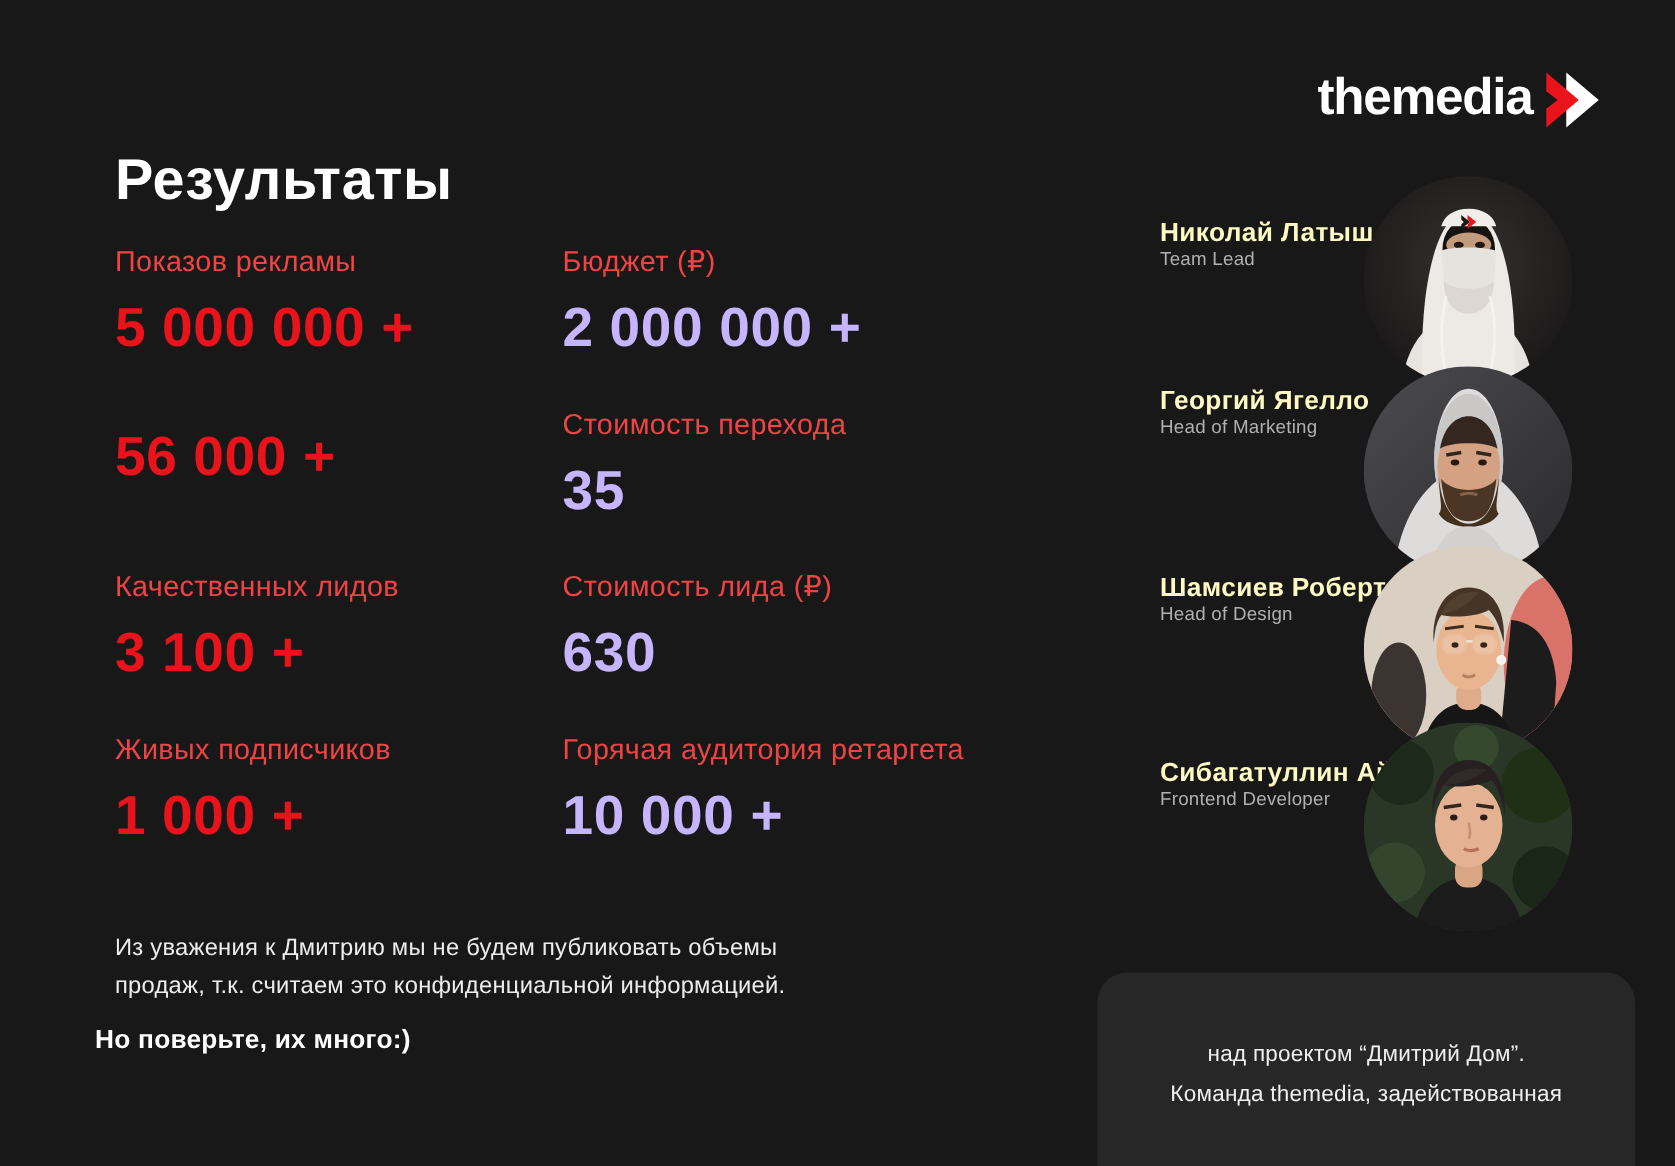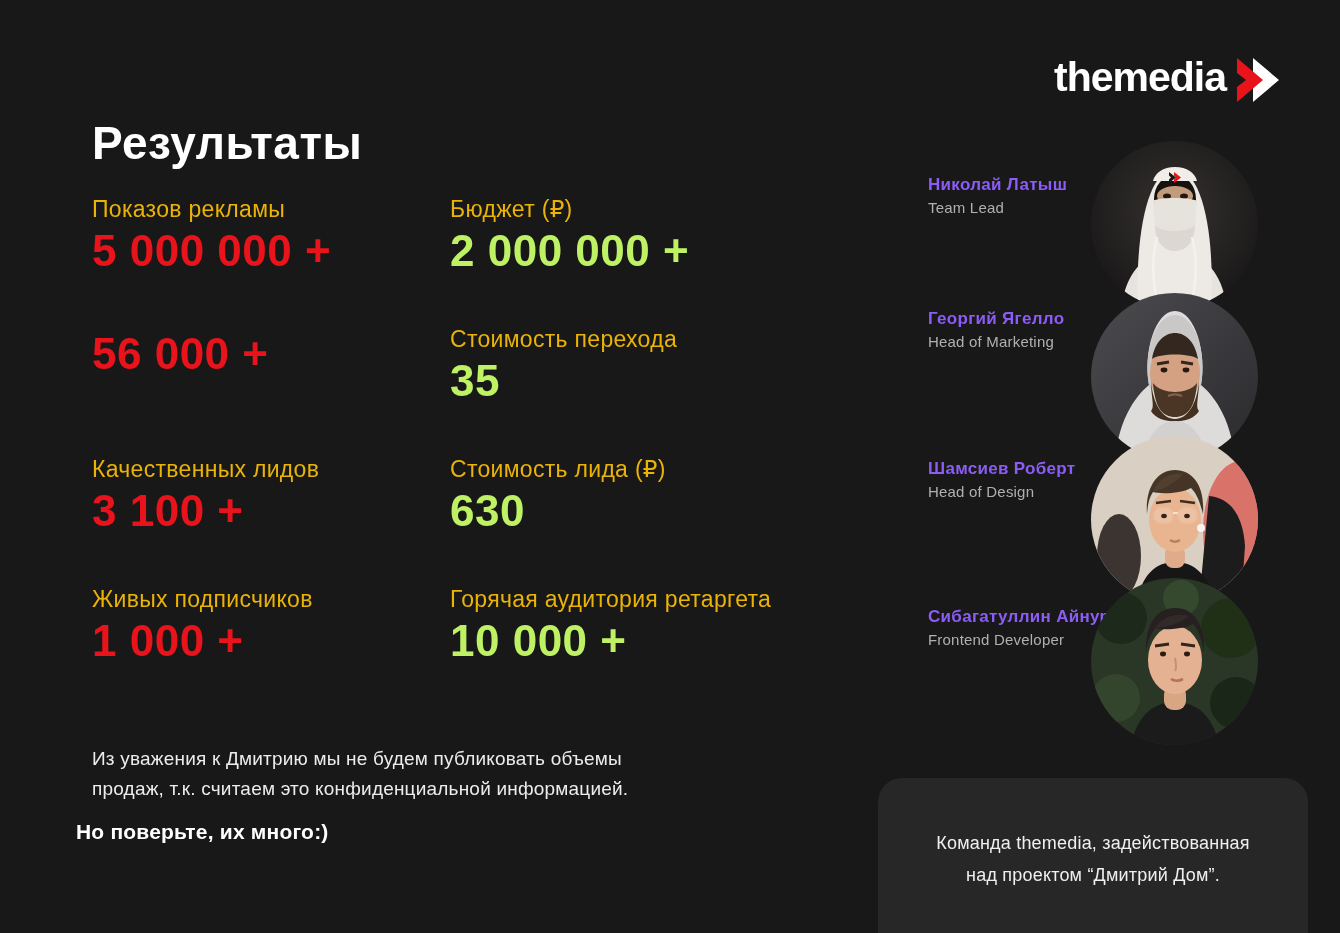--- a/index.html
+++ b/index.html
@@ -16,31 +16,31 @@
   
   .logo { position:absolute; top:57px; right:52px; display:flex; align-items:flex-start; gap:10px; }
   .logo-text { font-size:41px; font-weight:800; letter-spacing:-1px; color:#fff; line-height:1; padding-bottom:4px; }
   .logo-mark { width:52px; height:46px; }
 
   
   .title { position:absolute; left:92px; top:116px; font-size:46px; font-weight:800; letter-spacing:0.5px; color:#fff; }
 
   
   .stats { position:absolute; left:92px; top:196px; display:grid; grid-template-columns:358px 460px; grid-auto-rows:130px; }
-  .stat-label { font-size:23px; font-weight:400; color:#eab308; letter-spacing:0.3px; }
-  .stat-value { margin-top:3px; font-size:44px; font-weight:800; letter-spacing:0.5px; }
+  .stat-label { font-size:23px; font-weight:400; color:#ef4444; letter-spacing:0.3px; }
+  .stat-value { margin-top:15px; font-size:44px; font-weight:800; letter-spacing:0.5px; }
   .stat-value.red { color:#e8131b; }
-  .stat-value.white { color:#bef264; }
+  .stat-value.white { color:#c4b5fd; }
 
   
   .note { position:absolute; left:92px; top:744px; font-size:19px; line-height:30px; color:#ececec; font-weight:400; letter-spacing:0.2px; }
   .note-bold { position:absolute; left:76px; top:820px; font-size:21px; font-weight:700; color:#fff; letter-spacing:0.2px; }
 
   
-  .member-name { position:absolute; left:928px; font-size:17px; font-weight:700; color:#8b5cf6; letter-spacing:0.3px; }
+  .member-name { position:absolute; left:928px; font-size:21px; font-weight:700; color:#fef9c3; letter-spacing:0.3px; }
   .member-role { position:absolute; left:928px; font-size:15px; font-weight:400; color:#b0b0b0; letter-spacing:0.2px;text-align:right; }
   .avatar { position:absolute; left:1091px; width:167px; height:167px; border-radius:50%; overflow:hidden; }
   .avatar svg { display:block; width:100%; height:100%; }
 
   
   .card {
     position:absolute; left:878px; top:778px; width:430px; height:185px;
     background:#282727; border-radius:24px;
     display:flex; flex-direction:column; align-items:center;
     padding-top:49px; text-align:center;
@@ -196,17 +196,17 @@
       <path d="M64,50 C70,40 84,34 98,38 C90,46 72,50 64,50 Z" fill="#322a28"></path>
       <path d="M64,68 L78,66 M90,66 L104,68" stroke="#32251c" stroke-width="2.8"></path>
       <ellipse cx="72" cy="76" rx="3" ry="2.4" fill="#2c1d14"></ellipse>
       <ellipse cx="96" cy="76" rx="3" ry="2.4" fill="#2c1d14"></ellipse>
       <path d="M80,101 C83,103 88,103 92,101" stroke="#b2755a" stroke-width="2.6" fill="none"></path>
       <path d="M84,80 C85,86 86,90 84,93" stroke="#c98f6f" stroke-width="2" fill="none"></path>
     </svg>
   </div>
 
   <div class="card">
+    <div class="card-line">над проектом “Дмитрий Дом”.</div>
     <div class="card-line">Команда themedia, задействованная</div>
-    <div class="card-line">над проектом “Дмитрий Дом”.</div>
   </div>
 
 </div>
 
 </body></html>

